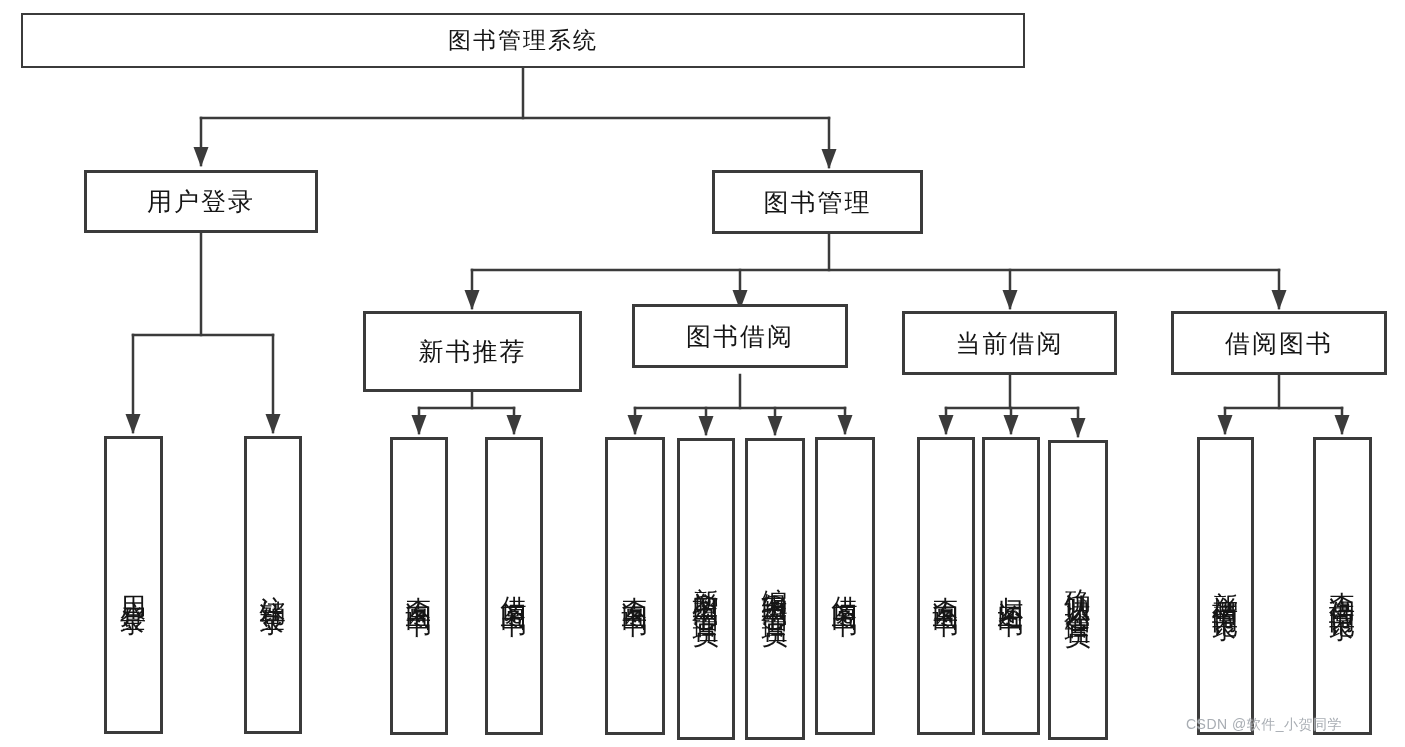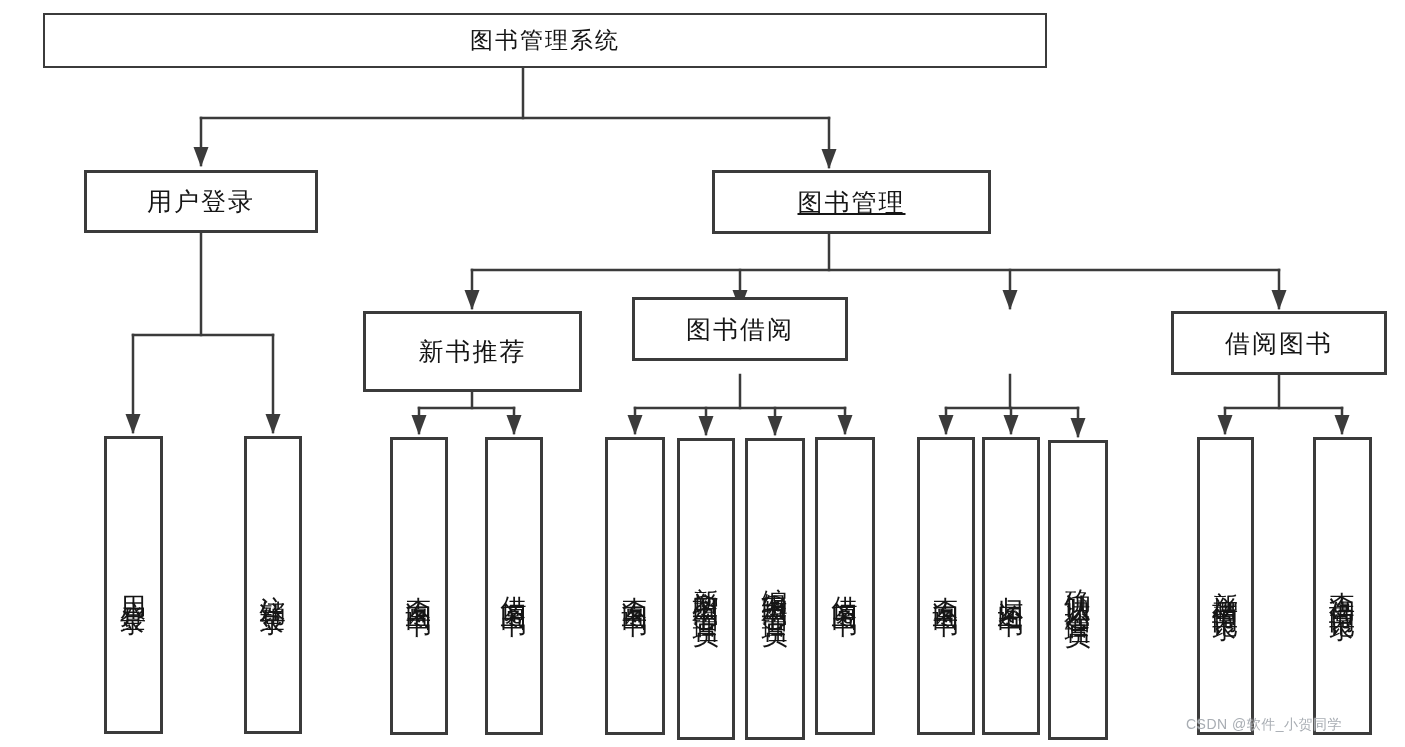--- a/index.html
+++ b/index.html
@@ -23,21 +23,21 @@
     border: 3px solid #3b3b3b;
     display: flex;
     align-items: center;
     justify-content: center;
     color: #151515;
     z-index: 1;
     line-height: 1;
     white-space: nowrap;
   }
   .node.h  { font-size: 25px; letter-spacing: 2px; }
-  .node.root { border-width: 2px; font-size: 23px; letter-spacing: 2px; margin-left: 22px; }
+  .node.root { border-width: 2px; font-size: 23px; letter-spacing: 2px; }
   .node.v {
     writing-mode: vertical-rl;
     text-orientation: mixed;
     font-size: 26px;
     letter-spacing: 5px;
     white-space: normal;
   }
   .watermark {
     position: absolute;
     left: 1186px;
@@ -100,24 +100,25 @@
       <path d="M1279,375 V408"></path>
       <path d="M1225,408 H1342"></path>
       <path d="M1225,408 V433" marker-end="url(#ah)"></path>
       <path d="M1342,408 V433" marker-end="url(#ah)"></path>
     </g>
   </svg>
 
   <div class="node root h" style="left:21px; top:13px; width:1004px; height:55px;">图书管理系统</div>
 
   <div class="node h" style="left:84px; top:170px; width:234px; height:63px;">用户登录</div>
-  <div class="node h" style="left:712px; top:170px; width:279px; height:64px;text-decoration:underline;">图书管理</div>
+  <div class="node h" style="left:712px; top:170px; width:211px; height:64px;">图书管理</div>
 
   <div class="node h" style="left:363px; top:311px; width:219px; height:81px;">新书推荐</div>
-  <div class="node h" style="left:632px; top:297px; width:216px; height:64px;">图书借阅</div>
+  <div class="node h" style="left:632px; top:304px; width:216px; height:64px;">图书借阅</div>
+  <div class="node h" style="left:902px; top:311px; width:215px; height:64px;">当前借阅</div>
   <div class="node h" style="left:1171px; top:311px; width:216px; height:64px;">借阅图书</div>
 
   <div class="node v" style="left:104px; top:436px; width:59px; height:298px;">用户登录</div>
   <div class="node v" style="left:244px; top:436px; width:58px; height:298px;">注销登录</div>
 
   <div class="node v" style="left:390px; top:437px; width:58px; height:298px;">查询图书</div>
   <div class="node v" style="left:485px; top:437px; width:58px; height:298px;">借阅图书</div>
 
   <div class="node v" style="left:605px; top:437px; width:60px; height:298px;">查询图书</div>
   <div class="node v" style="left:677px; top:438px; width:58px; height:302px;">新增图书（管理员）</div>

